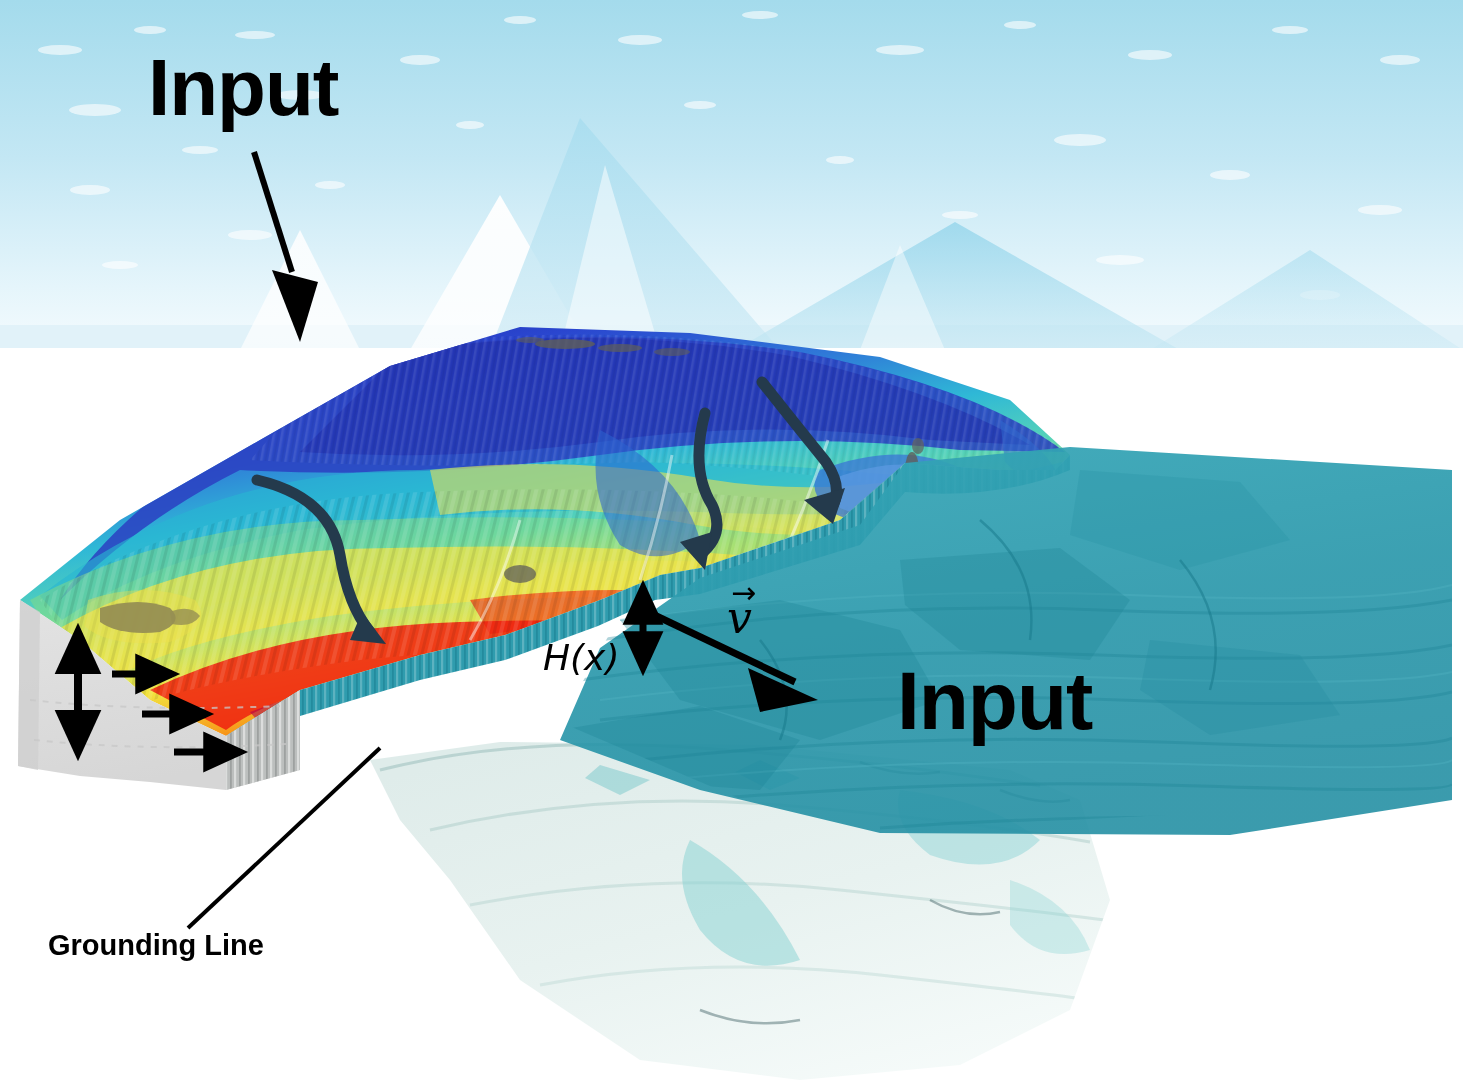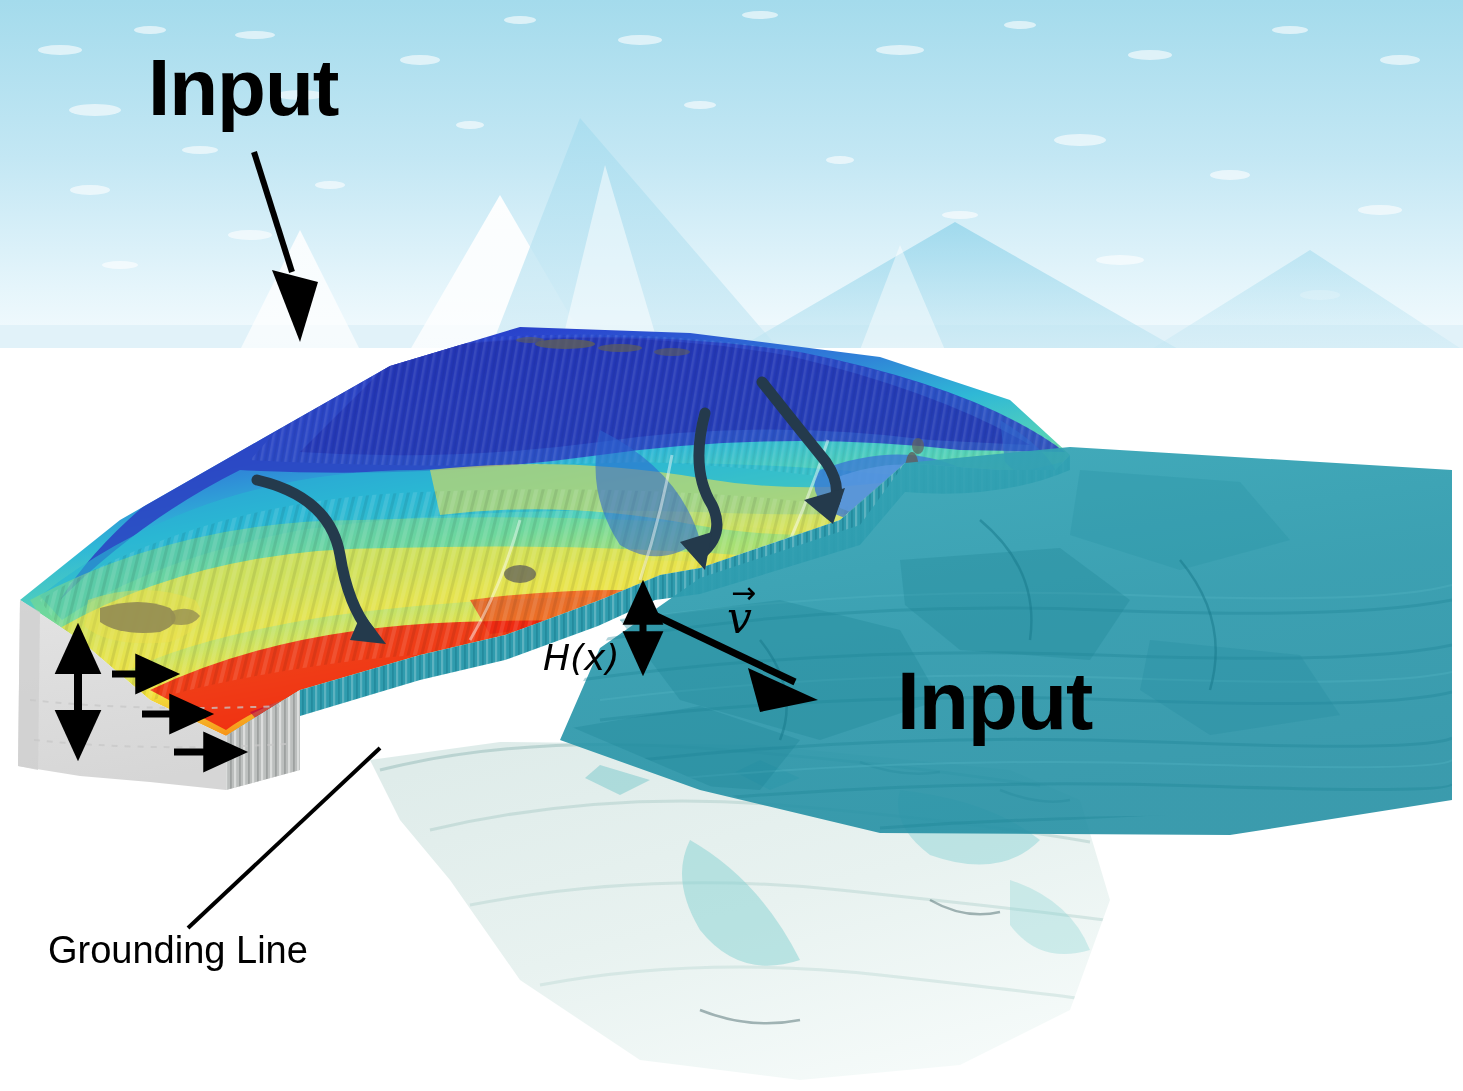--- a/index.html
+++ b/index.html
@@ -55,22 +55,22 @@
   }
   #label-velocity .vec-arrow {
     position: absolute;
     left: 4px; top: -18px;
     font-size: 30px;
     font-style: normal;
     font-family: "DejaVu Sans", sans-serif;
   }
   #label-grounding-line {
     left: 48px; top: 931px;
-    font-size: 38px;
-    font-weight: normal;
+    font-size: 29px;
+    font-weight: bold;
   }
 </style>
 </head>
 <body>
 
 <div id="stage">
 
   <svg id="figure-svg" viewBox="0 0 1463 1091">
     <defs>
 

